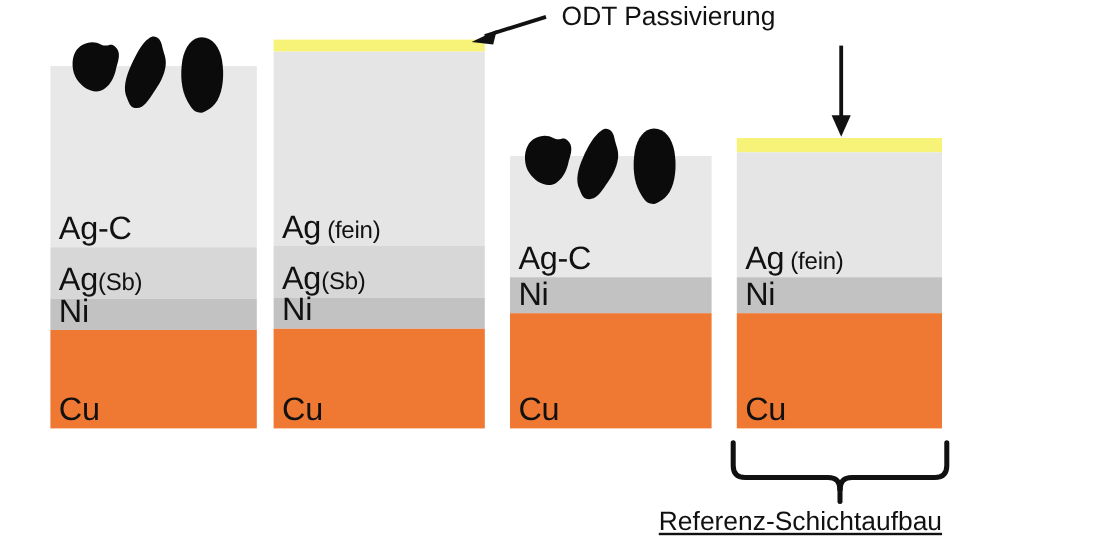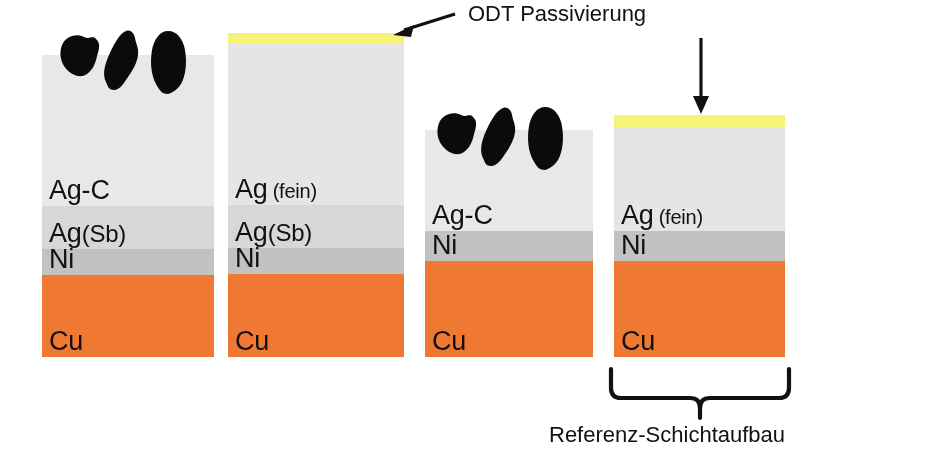--- a/index.html
+++ b/index.html
@@ -31,21 +31,21 @@
     position: absolute;
     left: 7px;
     bottom: 2px;
     font-size: 27px;
     line-height: 1;
     color: #111111;
     white-space: nowrap;
     letter-spacing: -0.2px;
   }
   .layer-label .sub {
-    font-size: 24px;
+    font-size: 20px;
   }
   .layer-label .sub-sp {
     font-size: 20px;
     margin-left: 5px;
     text-align: center;
   }
   .annot {
     position: absolute;
     font-size: 22px;
     line-height: 1;
@@ -155,15 +155,15 @@
       <path d="M483,158 C479,150 482,140 486,131 C490,122 495,113 501,109 C506,105 511,109 512,115
                C513,121 516,125 515,132 C514,140 510,147 505,154 C501,160 497,166 491,166
                C486,166 485,163 483,158 Z"></path>
       <path d="M533,160 C528,151 527,138 529,126 C531,115 537,107 545,107 C554,107 560,115 562,126
                C564,138 563,151 558,160 C553,168 545,170 545,170 C539,170 537,167 533,160 Z"></path>
     </g>
   </svg>
 
   <div class="annot" style="left:468px; top:3px;">ODT Passivierung</div>
 
-  <div class="annot" style="left:549px; top:424px;">Referenz-Schichtaufbau</div>
+  <div class="annot" style="left:549px; top:424px;text-decoration:underline;">Referenz-Schichtaufbau</div>
 
 </div>
 
 </body></html>

